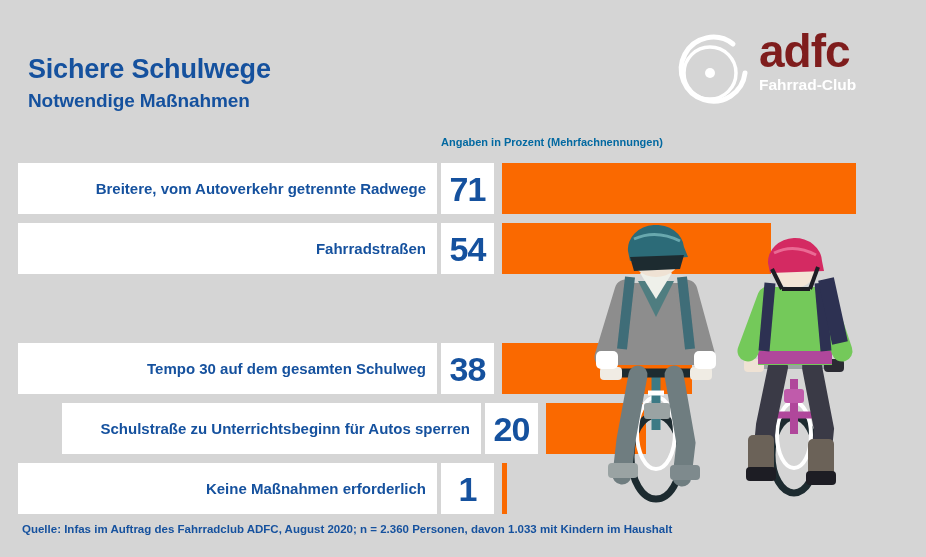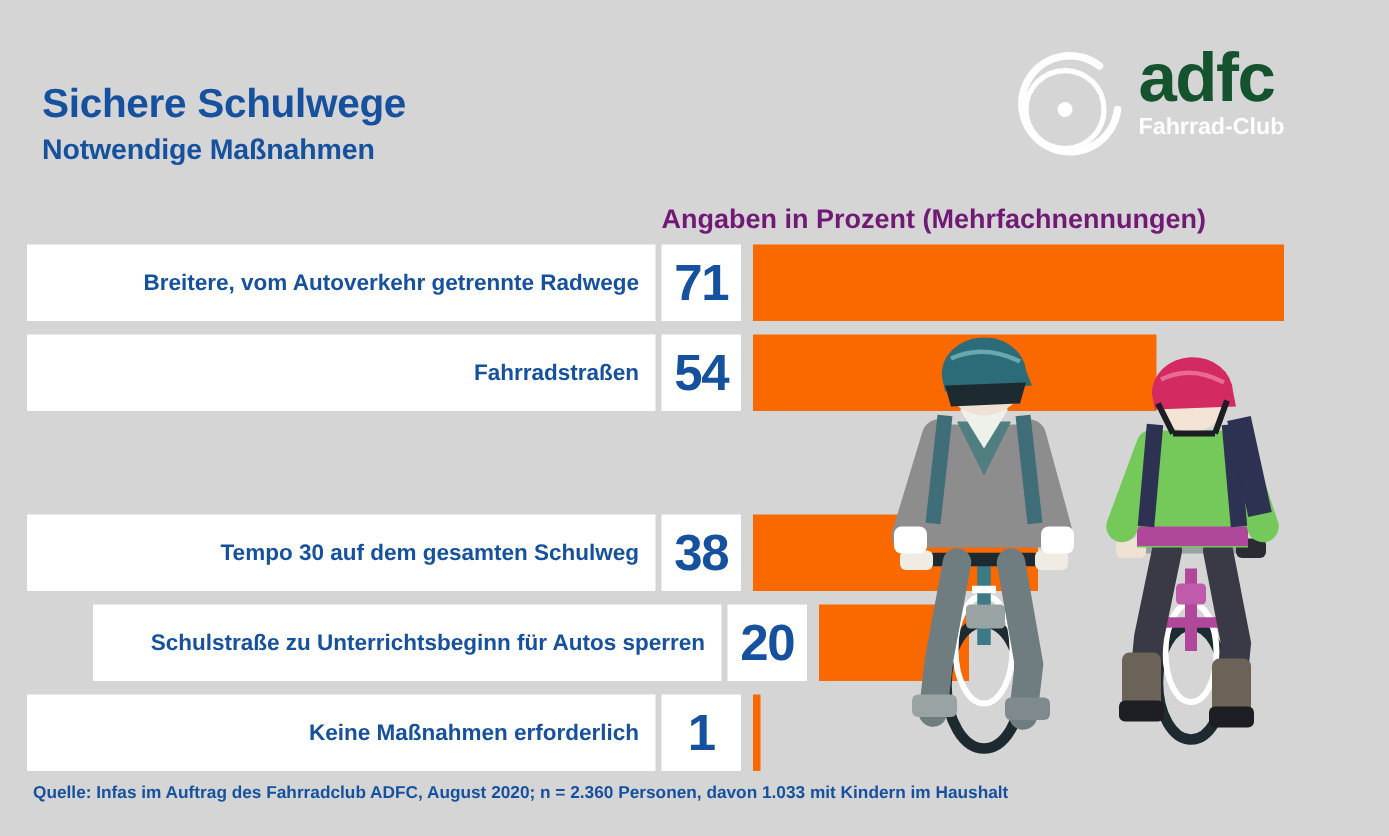--- a/index.html
+++ b/index.html
@@ -53,39 +53,39 @@
     left: 2px; top: 4px;
     width: 90px; height: 90px;
   }
   #logo-text-block {
     position: absolute;
     left: 96px; top: 6px;
   }
   #logo-wordmark {
     font-size: 46px;
     font-weight: bold;
-    color: #14532d;
+    color: #7f1d1d;
     line-height: 0.95;
     letter-spacing: -1px;
   }
   #logo-tagline {
     font-size: 15.5px;
     font-weight: bold;
     color: #ffffff;
     line-height: 1.15;
     margin-top: 2px;
   }
 
   
   #chart-caption {
     position: absolute;
     left: 441px; top: 136px;
-    font-size: 18px;
-    font-weight: bold;
-    color: #701a75;
+    font-size: 11px;
+    font-weight: bold;
+    color: #0369a1;
   }
 
   
   #chart {
     position: absolute;
     left: 0; top: 163px;
     width: 926px; height: 337px;
   }
   .row {
     position: absolute;

